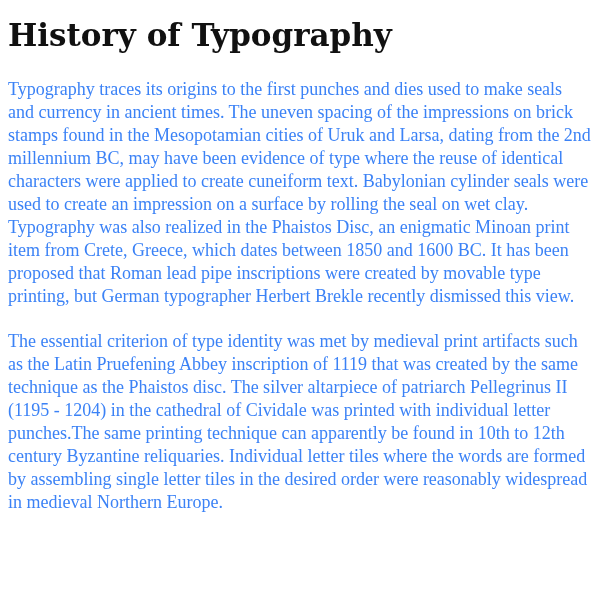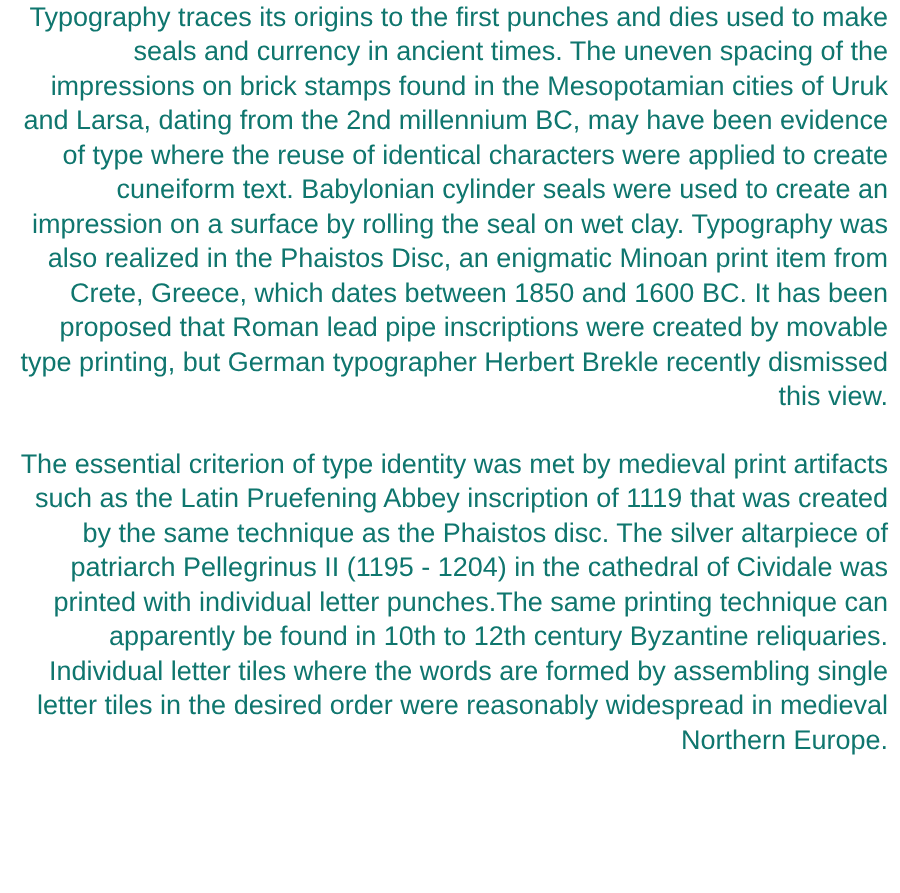--- a/index.html
+++ b/index.html
@@ -22,30 +22,31 @@
   h1.page-title {
     font-family: "DejaVu Serif", "Liberation Serif", serif;
     font-weight: bold;
     font-size: 31px;
     line-height: 1.2;
     letter-spacing: 0px;
     color: #111111;
     margin: 17px 0 24px 0;
   }
   p.body-paragraph {
-    font-family: Liberation Sans, sans-serif;
+    font-family: Liberation Serif, serif;
     font-size: 18px;
     line-height: 23px;
-    color: #0f766e;
+    color: #3b82f6;
     margin: 0 0 22px 0;
     max-width: 585px;
-    text-align: right;
+    text-align: left;
   }
 </style>
 </head>
 <body>
 
 <div class="page">
+  <h1 class="page-title">History of Typography</h1>
 
   <p class="body-paragraph">Typography traces its origins to the first punches and dies used to make seals and currency in ancient times. The uneven spacing of the impressions on brick stamps found in the Mesopotamian cities of Uruk and Larsa, dating from the 2nd millennium BC, may have been evidence of type where the reuse of identical characters were applied to create cuneiform text. Babylonian cylinder seals were used to create an impression on a surface by rolling the seal on wet clay. Typography was also realized in the Phaistos Disc, an enigmatic Minoan print item from Crete, Greece, which dates between 1850 and 1600 BC. It has been proposed that Roman lead pipe inscriptions were created by movable type printing, but German typographer Herbert Brekle recently dismissed this view.</p>
 
   <p class="body-paragraph">The essential criterion of type identity was met by medieval print artifacts such as the Latin Pruefening Abbey inscription of 1119 that was created by the same technique as the Phaistos disc. The silver altarpiece of patriarch Pellegrinus II (1195 - 1204) in the cathedral of Cividale was printed with individual letter punches.The same printing technique can apparently be found in 10th to 12th century Byzantine reliquaries. Individual letter tiles where the words are formed by assembling single letter tiles in the desired order were reasonably widespread in medieval Northern Europe.</p>
 </div>
 
 </body></html>

